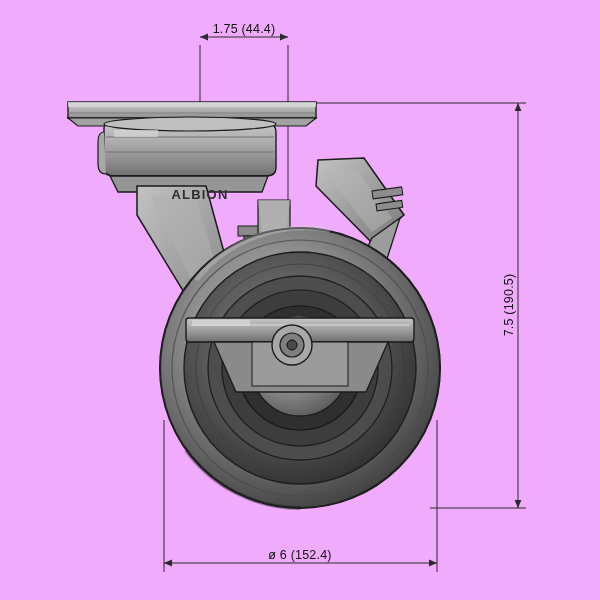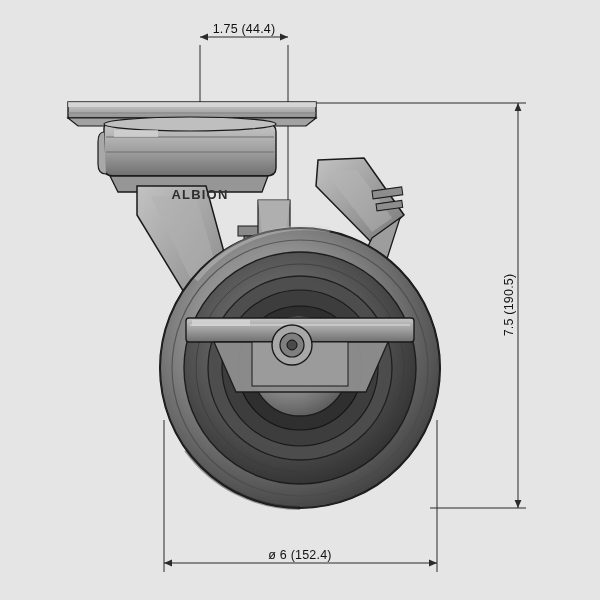--- a/index.html
+++ b/index.html
@@ -10,21 +10,21 @@
   body {
     width: 600px;
     height: 600px;
     font-family: "Liberation Sans", sans-serif;
     overflow: hidden;
   }
   #stage {
     position: relative;
     width: 600px;
     height: 600px;
-    background: #e5e5e5;
+    background: #f0abfc;
   }
   svg.drawing {
     position: absolute;
     left: 0;
     top: 0;
     width: 600px;
     height: 600px;
   }
   .dimtext {
     font-family: "Liberation Sans", sans-serif;

